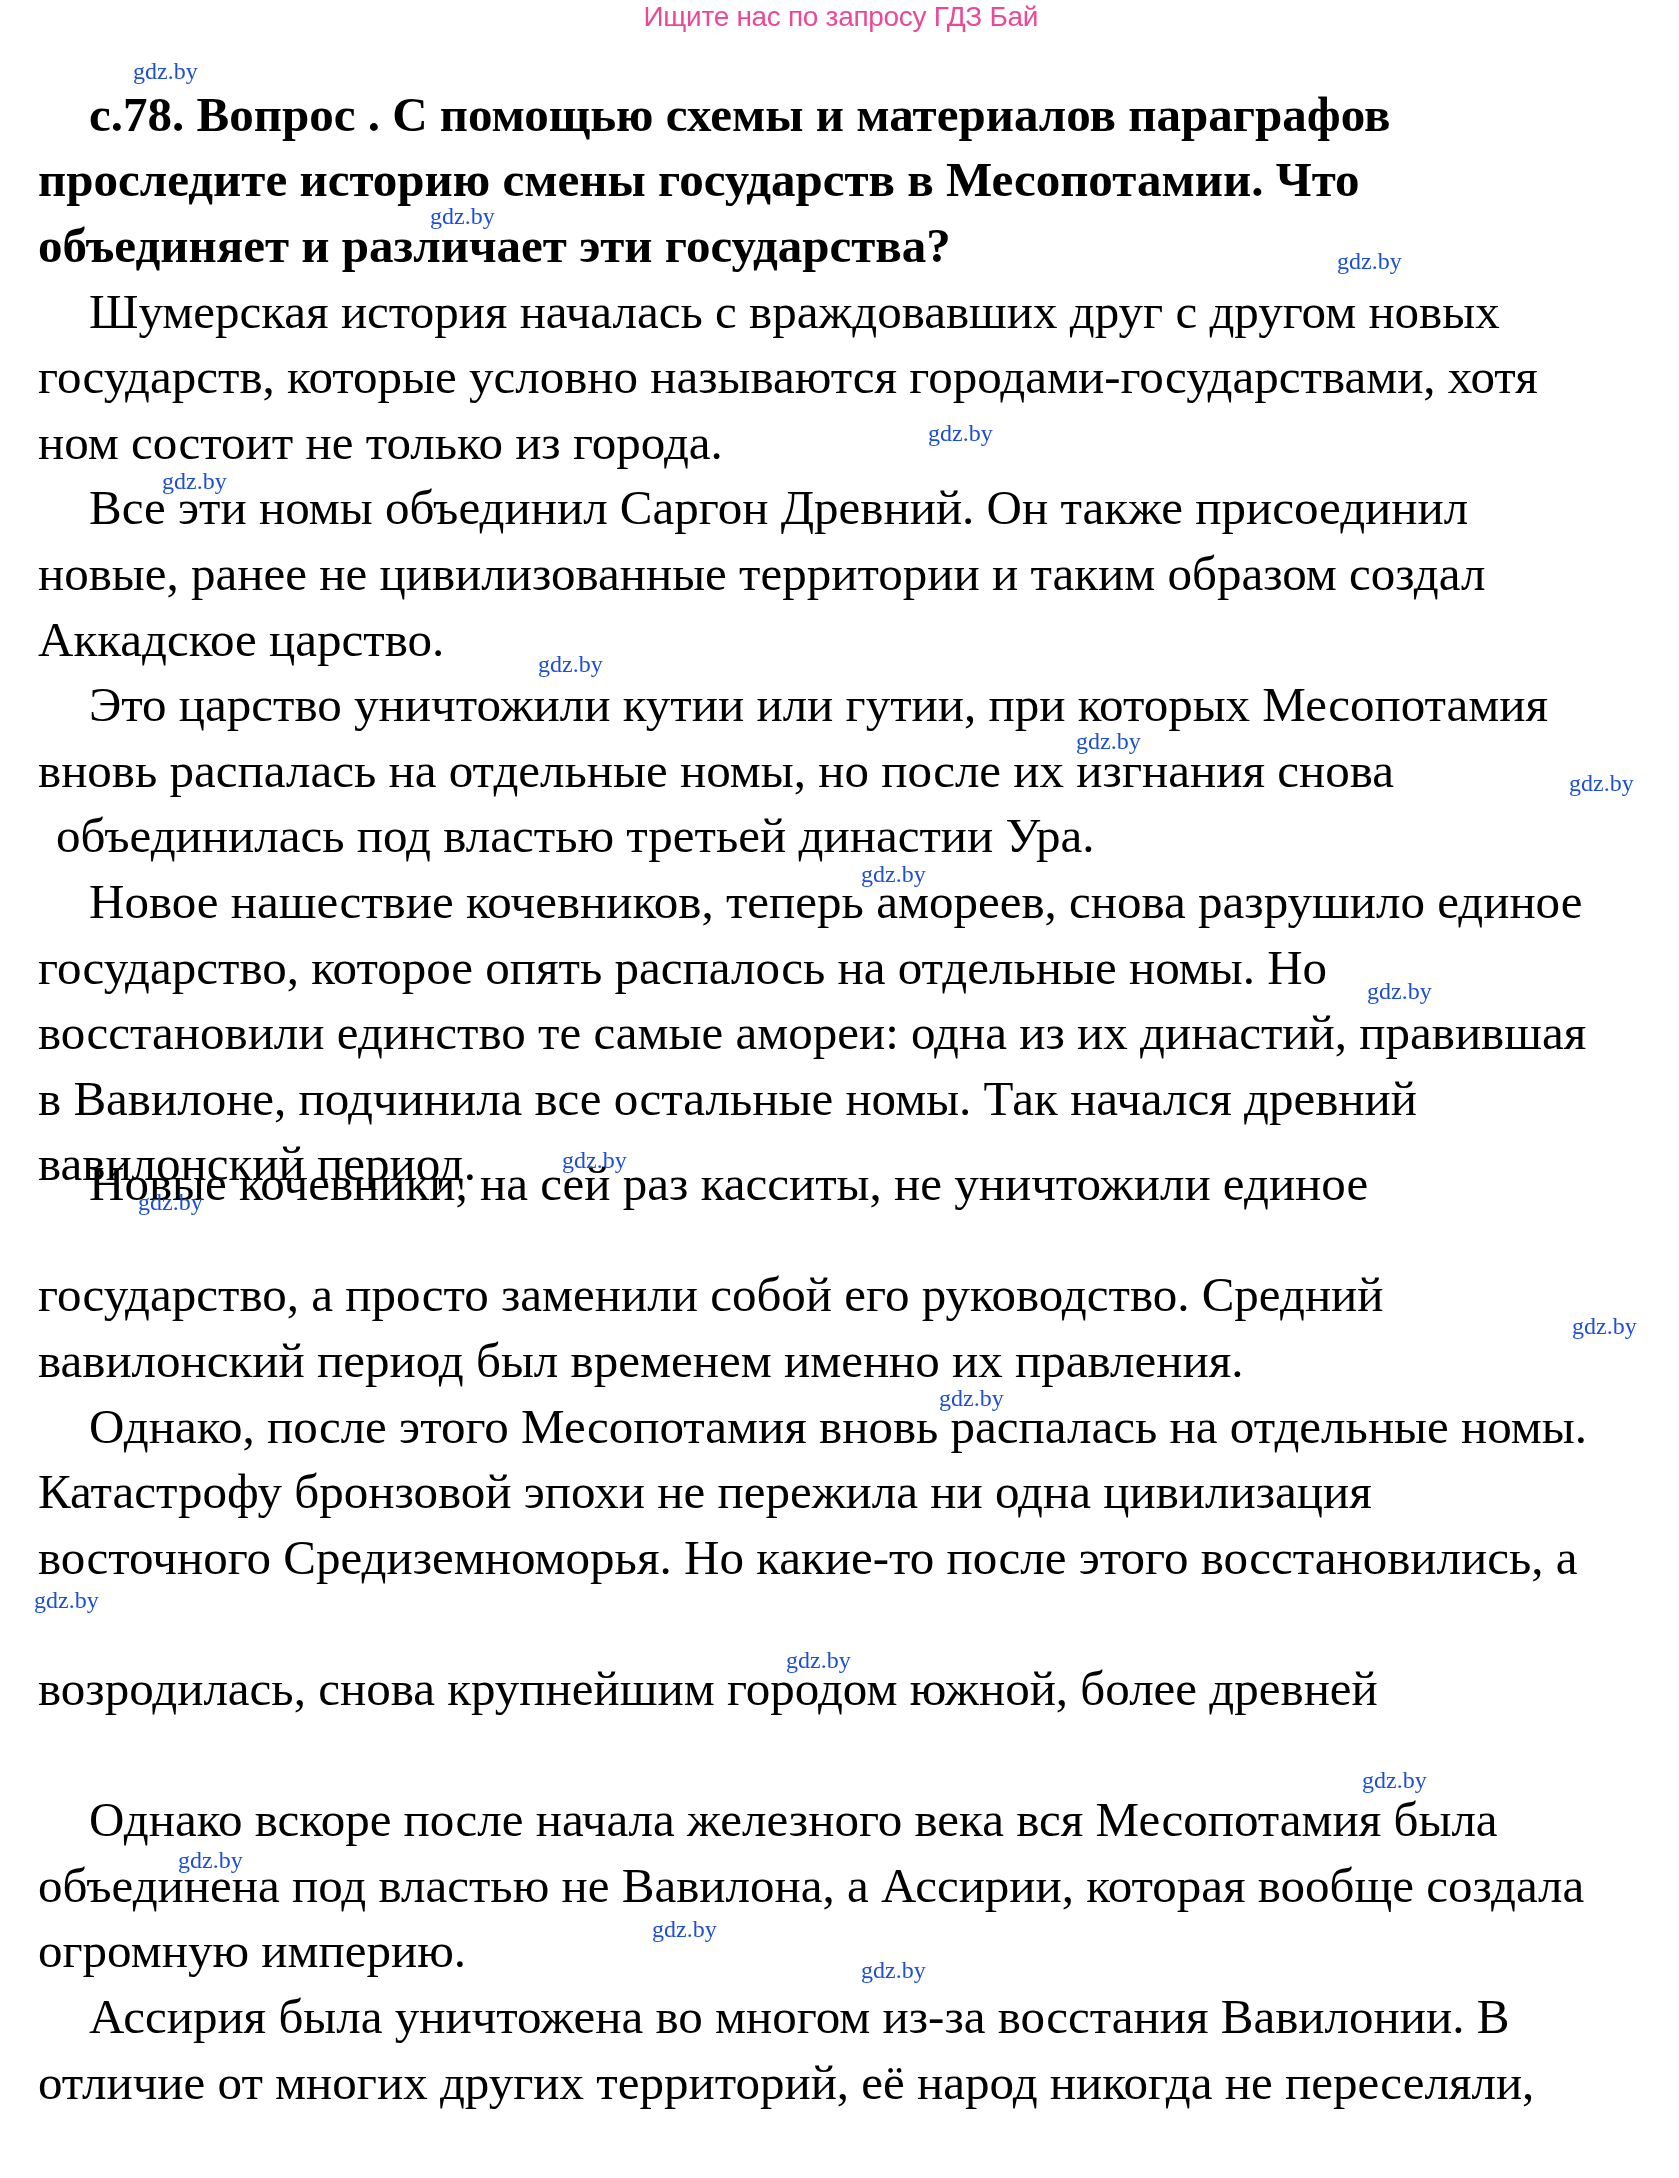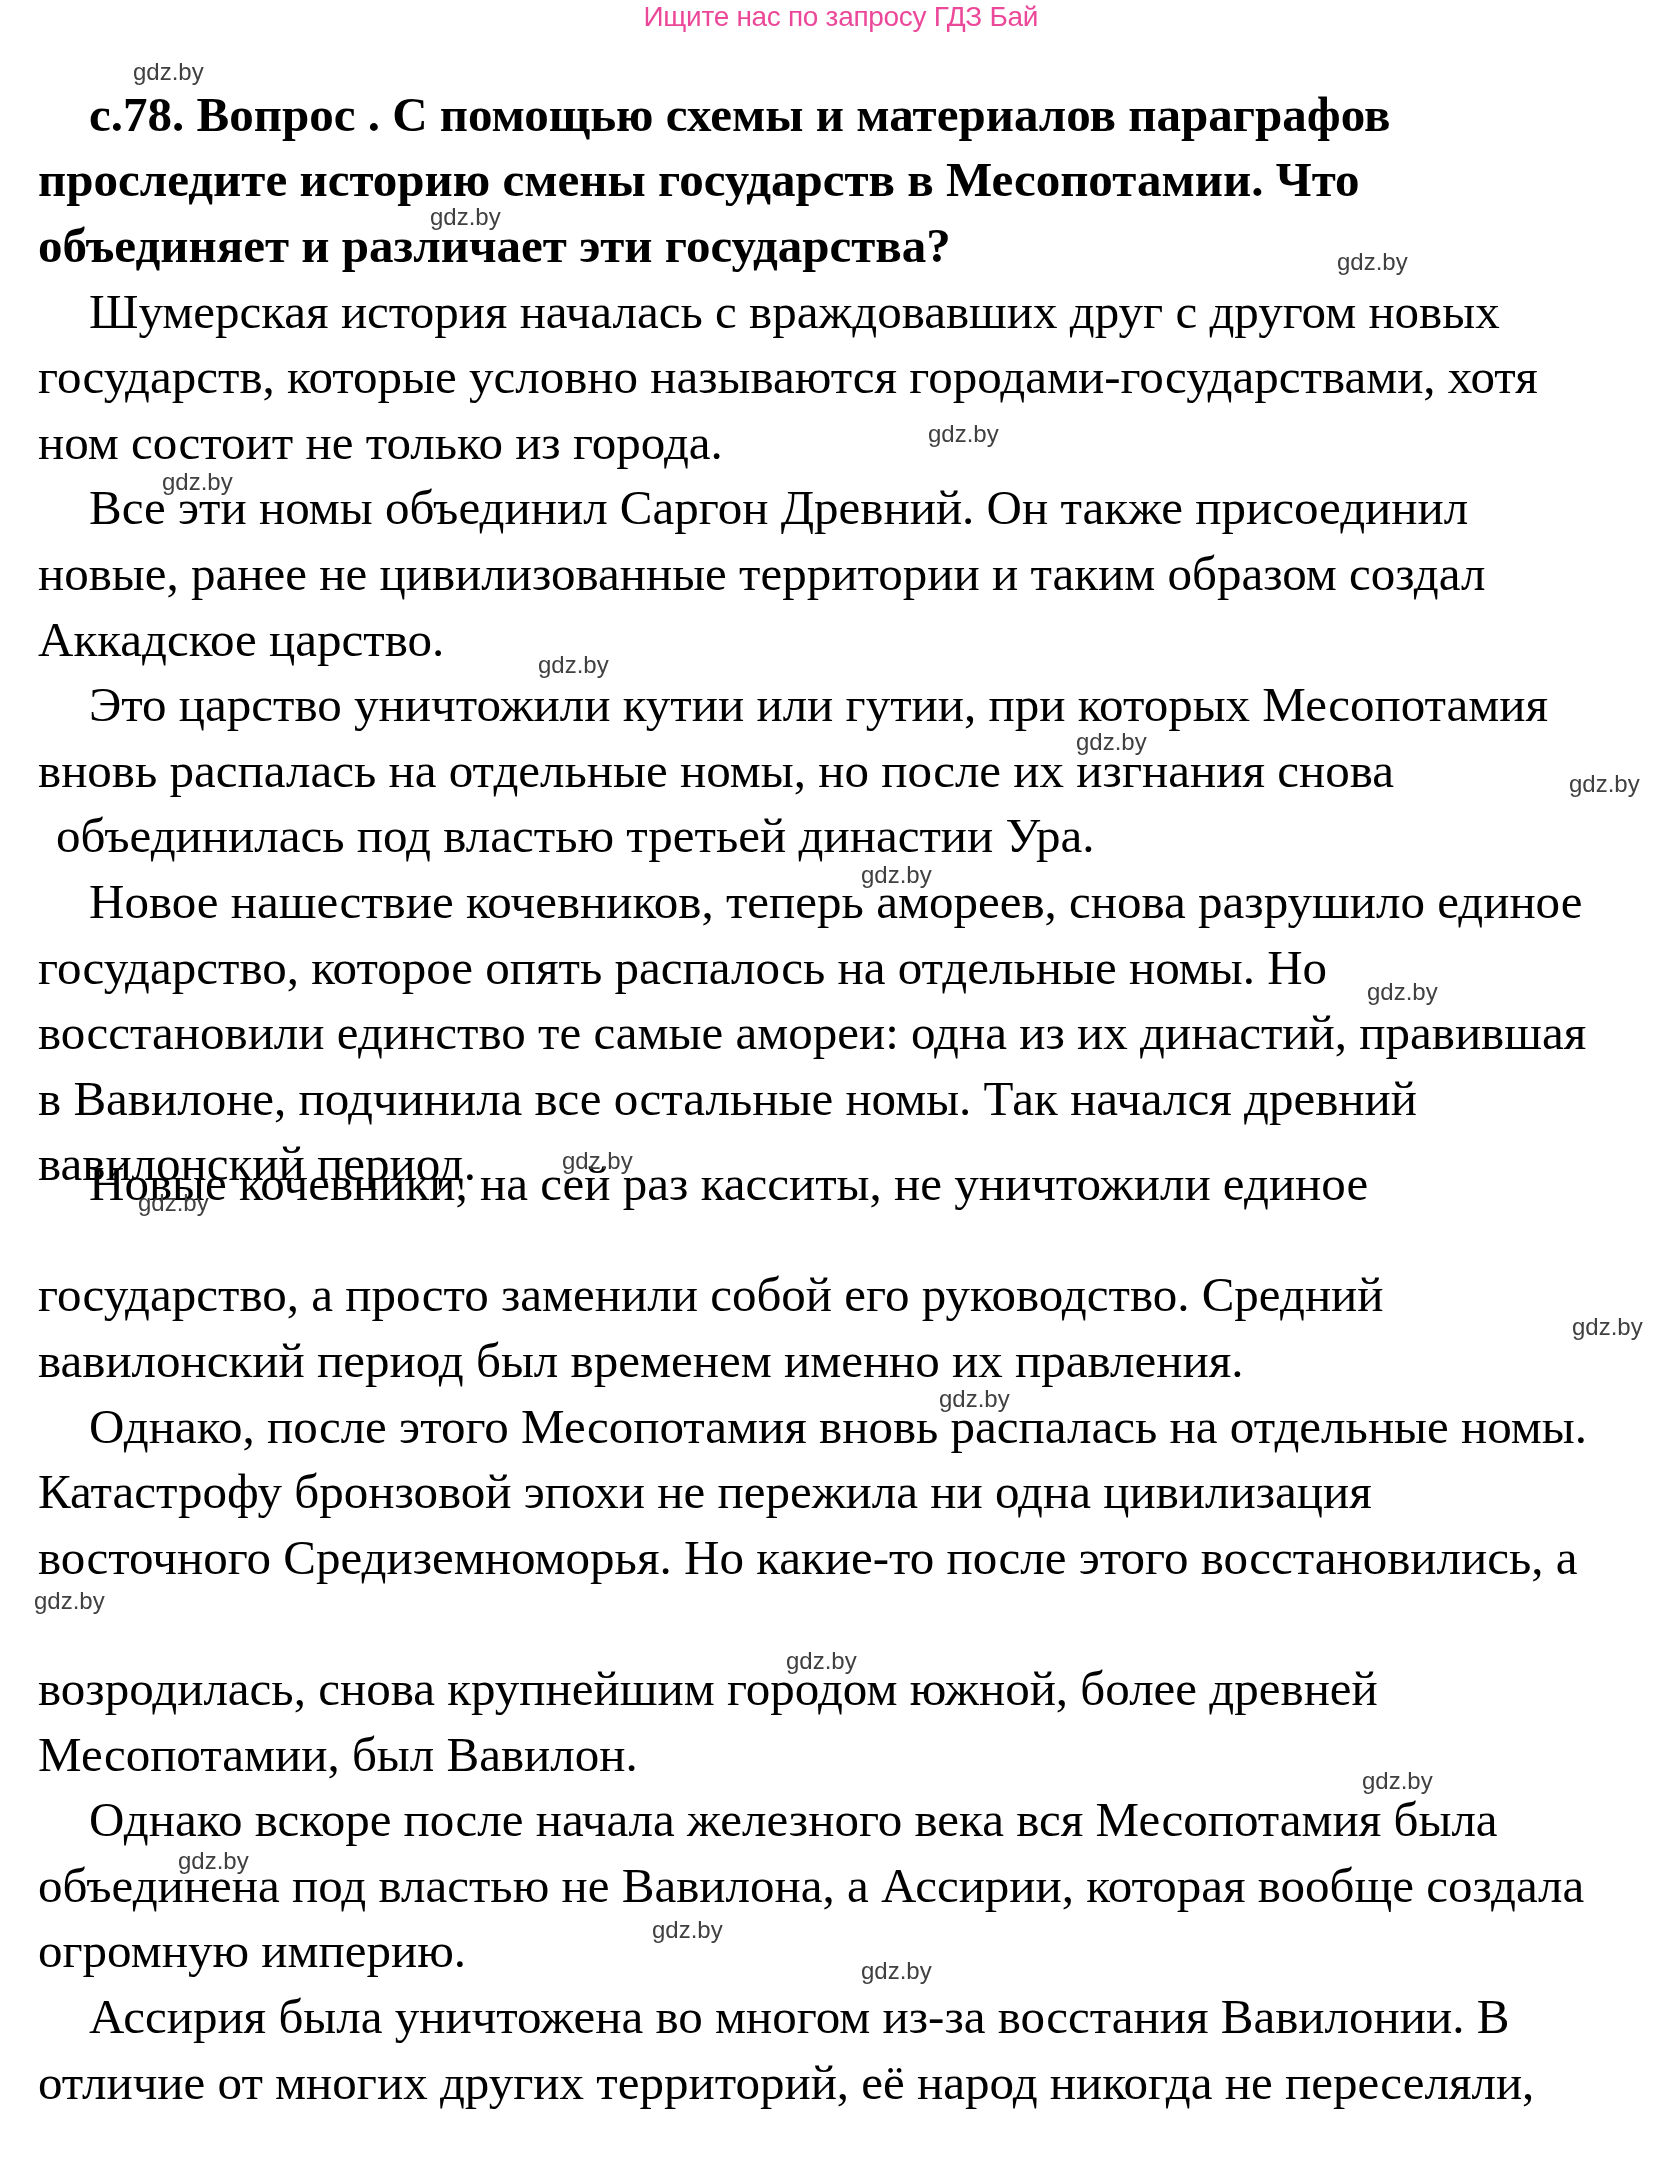--- a/index.html
+++ b/index.html
@@ -43,24 +43,24 @@
     font-size: 49px;
     line-height: 56px;
     color: #000000;
     white-space: nowrap;
   }
   .line.bold {
     font-weight: bold;
   }
   .wm {
     position: absolute;
-    font-family: Liberation Sans, sans-serif;
+    font-family: Liberation Serif, serif;
     font-size: 24px;
     line-height: 27px;
-    color: #404040;
+    color: #1d4ed8;
     white-space: nowrap;
   }
   .footer {
     position: absolute;
     top: 2143px;
     left: 0;
     width: 1680px;
     text-align: center;
     font-family: "Liberation Sans", sans-serif;
     font-size: 27px;
@@ -101,21 +101,20 @@
   <div class="line" style="top:1136px; left:38px;">вавилонский период.</div>
 
   <div class="line" style="top:1156px; left:89px;">Новые кочевники, на сей раз касситы, не уничтожили единое</div>
   <div class="line" style="top:1267px; left:38px;">государство, а просто заменили собой его руководство. Средний</div>
   <div class="line" style="top:1333px; left:38px;">вавилонский период был временем именно их правления.</div>
 
   <div class="line" style="top:1399px; left:89px;">Однако, после этого Месопотамия вновь распалась на отдельные номы.</div>
   <div class="line" style="top:1464px; left:38px;">Катастрофу бронзовой эпохи не пережила ни одна цивилизация</div>
   <div class="line" style="top:1530px; left:38px;">восточного Средиземноморья. Но какие-то после этого восстановились, а</div>
   <div class="line" style="top:1661px; left:38px;">возродилась, снова крупнейшим городом южной, более древней</div>
-  <div class="line" style="top:1727px; left:38px;">Месопотамии, был Вавилон.</div>
 
   <div class="line" style="top:1792px; left:89px;">Однако вскоре после начала железного века вся Месопотамия была</div>
   <div class="line" style="top:1858px; left:38px;">объединена под властью не Вавилона, а Ассирии, которая вообще создала</div>
   <div class="line" style="top:1923px; left:38px;">огромную империю.</div>
 
   <div class="line" style="top:1989px; left:89px;">Ассирия была уничтожена во многом из-за восстания Вавилонии. В</div>
   <div class="line" style="top:2055px; left:38px;">отличие от многих других территорий, её народ никогда не переселяли,</div>
 
   <div class="wm" style="top:58px; left:133px;">gdz.by</div>
   <div class="wm" style="top:203px; left:430px;">gdz.by</div>

